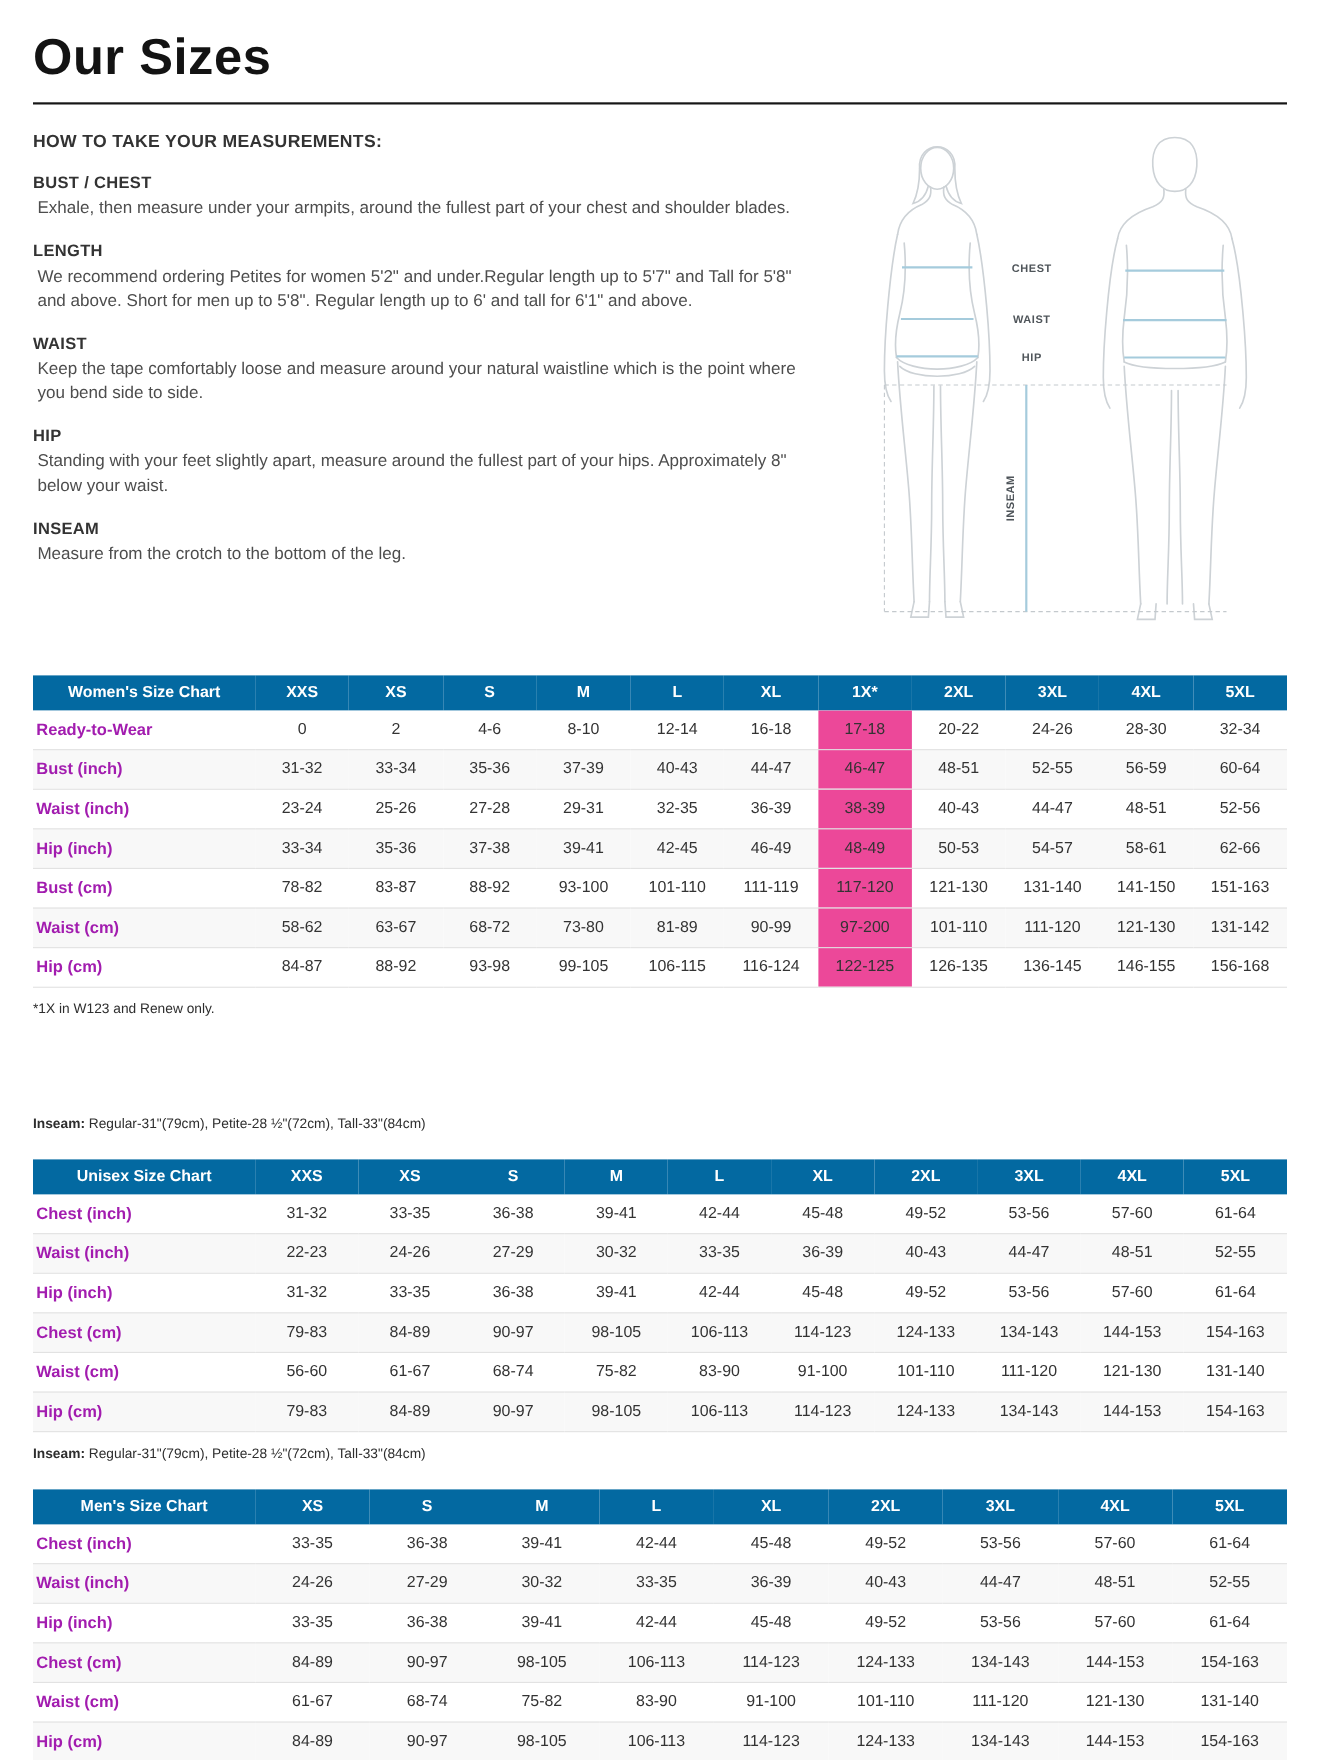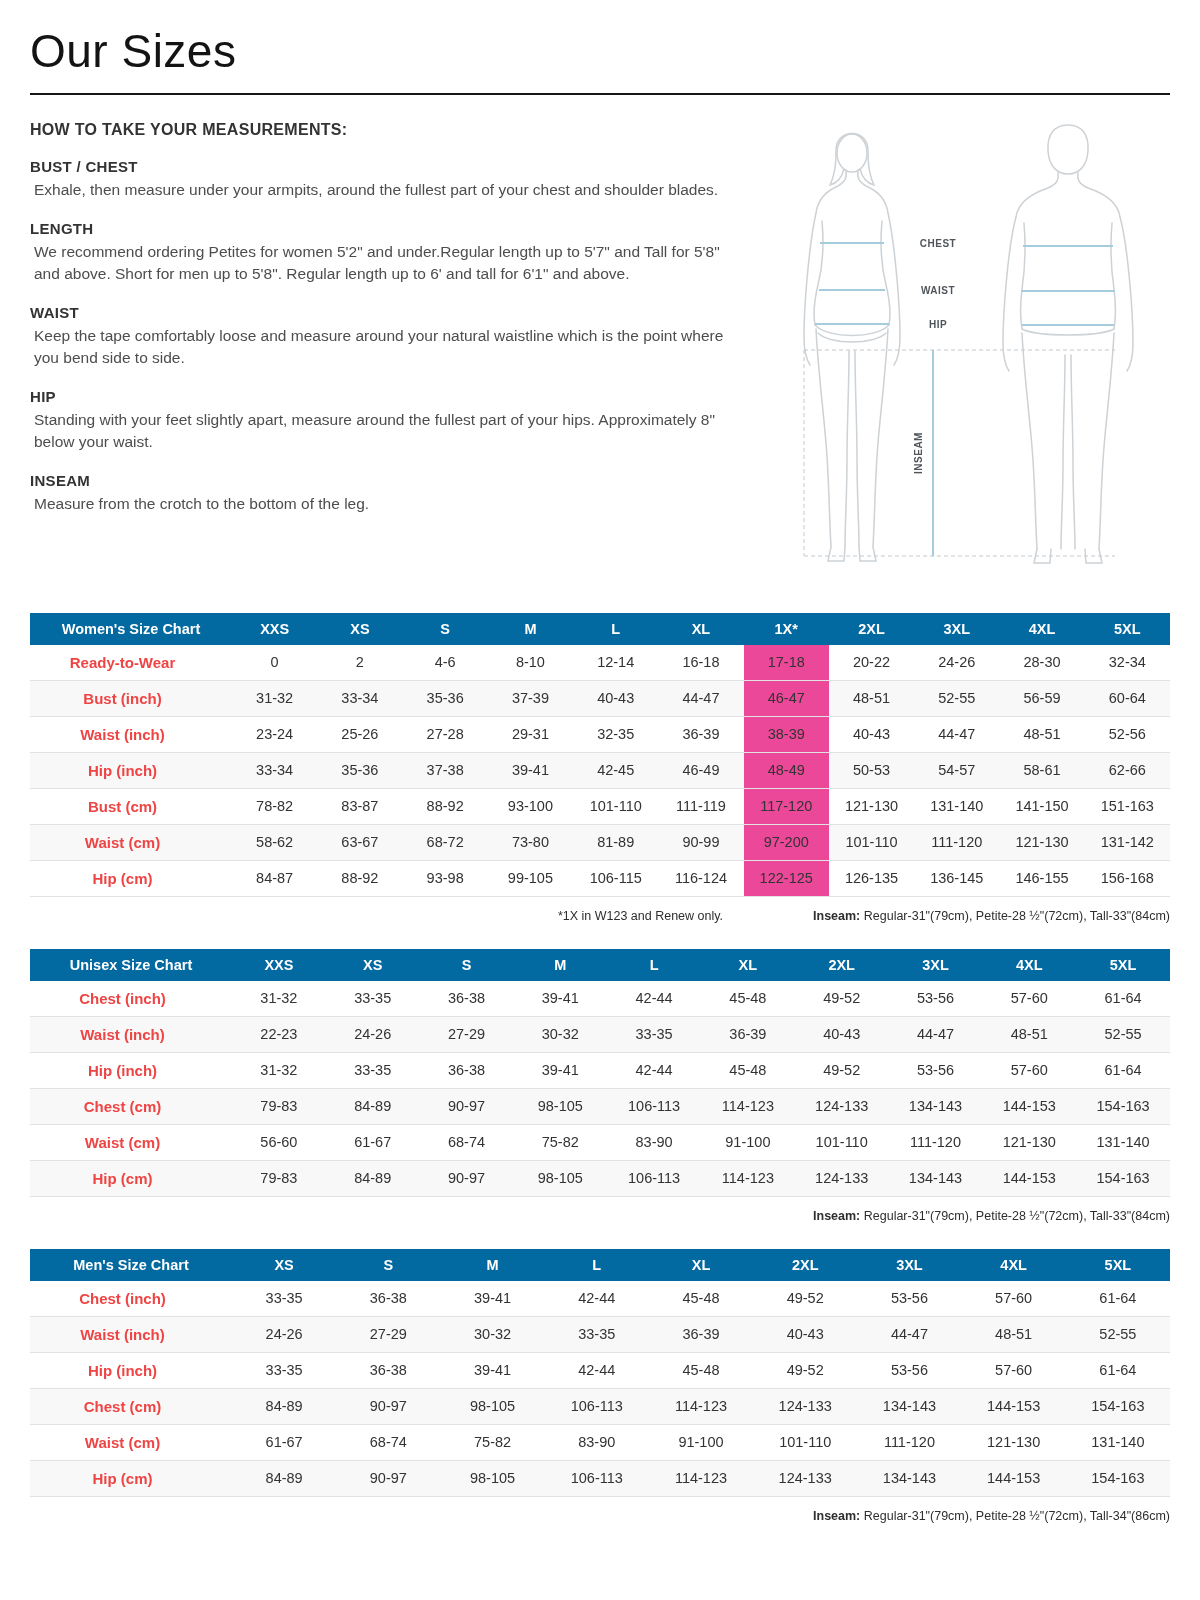--- a/index.html
+++ b/index.html
@@ -1,38 +1,38 @@
 <!DOCTYPE html>
 <html><head>
 <meta charset="utf-8">
 <style>
   html,body{margin:0;padding:0;}
   body{
     width:1200px;height:1600px;background:#ffffff;
     font-family:"Liberation Sans",sans-serif;color:#4a4a4a;overflow:hidden;
   }
   .page{padding:26px 30px 0;}
-  h1.title{font-size:46px;line-height:1.1;color:#131313;margin:0 0 16px;font-weight:normal;letter-spacing:.5px;}
+  h1.title{font-size:46px;line-height:1.1;color:#131313;margin:0 0 16px;font-weight:bold;letter-spacing:.5px;}
   .divider{border:none;border-top:2px solid #161616;margin:0 0 24px;}
   .content{display:flex;align-items:flex-start;}
   .instructions{width:712px;}
   .how-heading{font-size:16px;font-weight:bold;color:#333;letter-spacing:.3px;margin:2px 0 0;}
   .section h3{font-size:15px;font-weight:bold;color:#333;letter-spacing:.3px;margin:19px 0 4px;}
   .section p{font-size:15.5px;line-height:1.42;margin:4px;color:#4d4d4d;}
   .diagram{margin-left:auto;margin-top:-6px;}
   .tables-wrap{margin-top:38px;}
   table.size-table{width:1140px;border-collapse:collapse;table-layout:fixed;}
   .size-table thead th{background:#0369a1;color:#ffffff;font-weight:bold;font-size:14.5px;padding:8px 3px;text-align:center;}
   .size-table thead th.corner{width:196px;}
   .size-table td{font-size:14.5px;color:#333;text-align:center;padding:9px 3px;}
   .size-table tbody tr{border-bottom:1px solid #e2e2e2;background:#ffffff;}
   .size-table tbody tr:nth-child(even){background:#f8f8f8;}
-  .size-table td.row-label{font-weight:bold;color:#ef4444;font-size:15px;text-align:center;padding-right:20px;}
+  .size-table td.row-label{font-weight:bold;color:#a21caf;font-size:15px;text-align:left;padding-right:20px;}
   .size-table td.hl{background:#ec4899;}
-  .notes{width:1140px;display:flex;justify-content:flex-end;gap:90px;font-size:12.5px;color:#2e2e2e;margin:12px 0 26px;}
+  .notes{width:1140px;display:flex;justify-content:flex-end;gap:90px;font-size:12.5px;color:#2e2e2e;margin:12px 0 26px;flex-direction:column;}
   .notes b{font-weight:bold;}
   svg text{font-family:"Liberation Sans",sans-serif;}
 </style>
 </head>
 <body>
 
 <div class="page">
 
   <h1 class="title">Our Sizes</h1>
   <hr class="divider">

